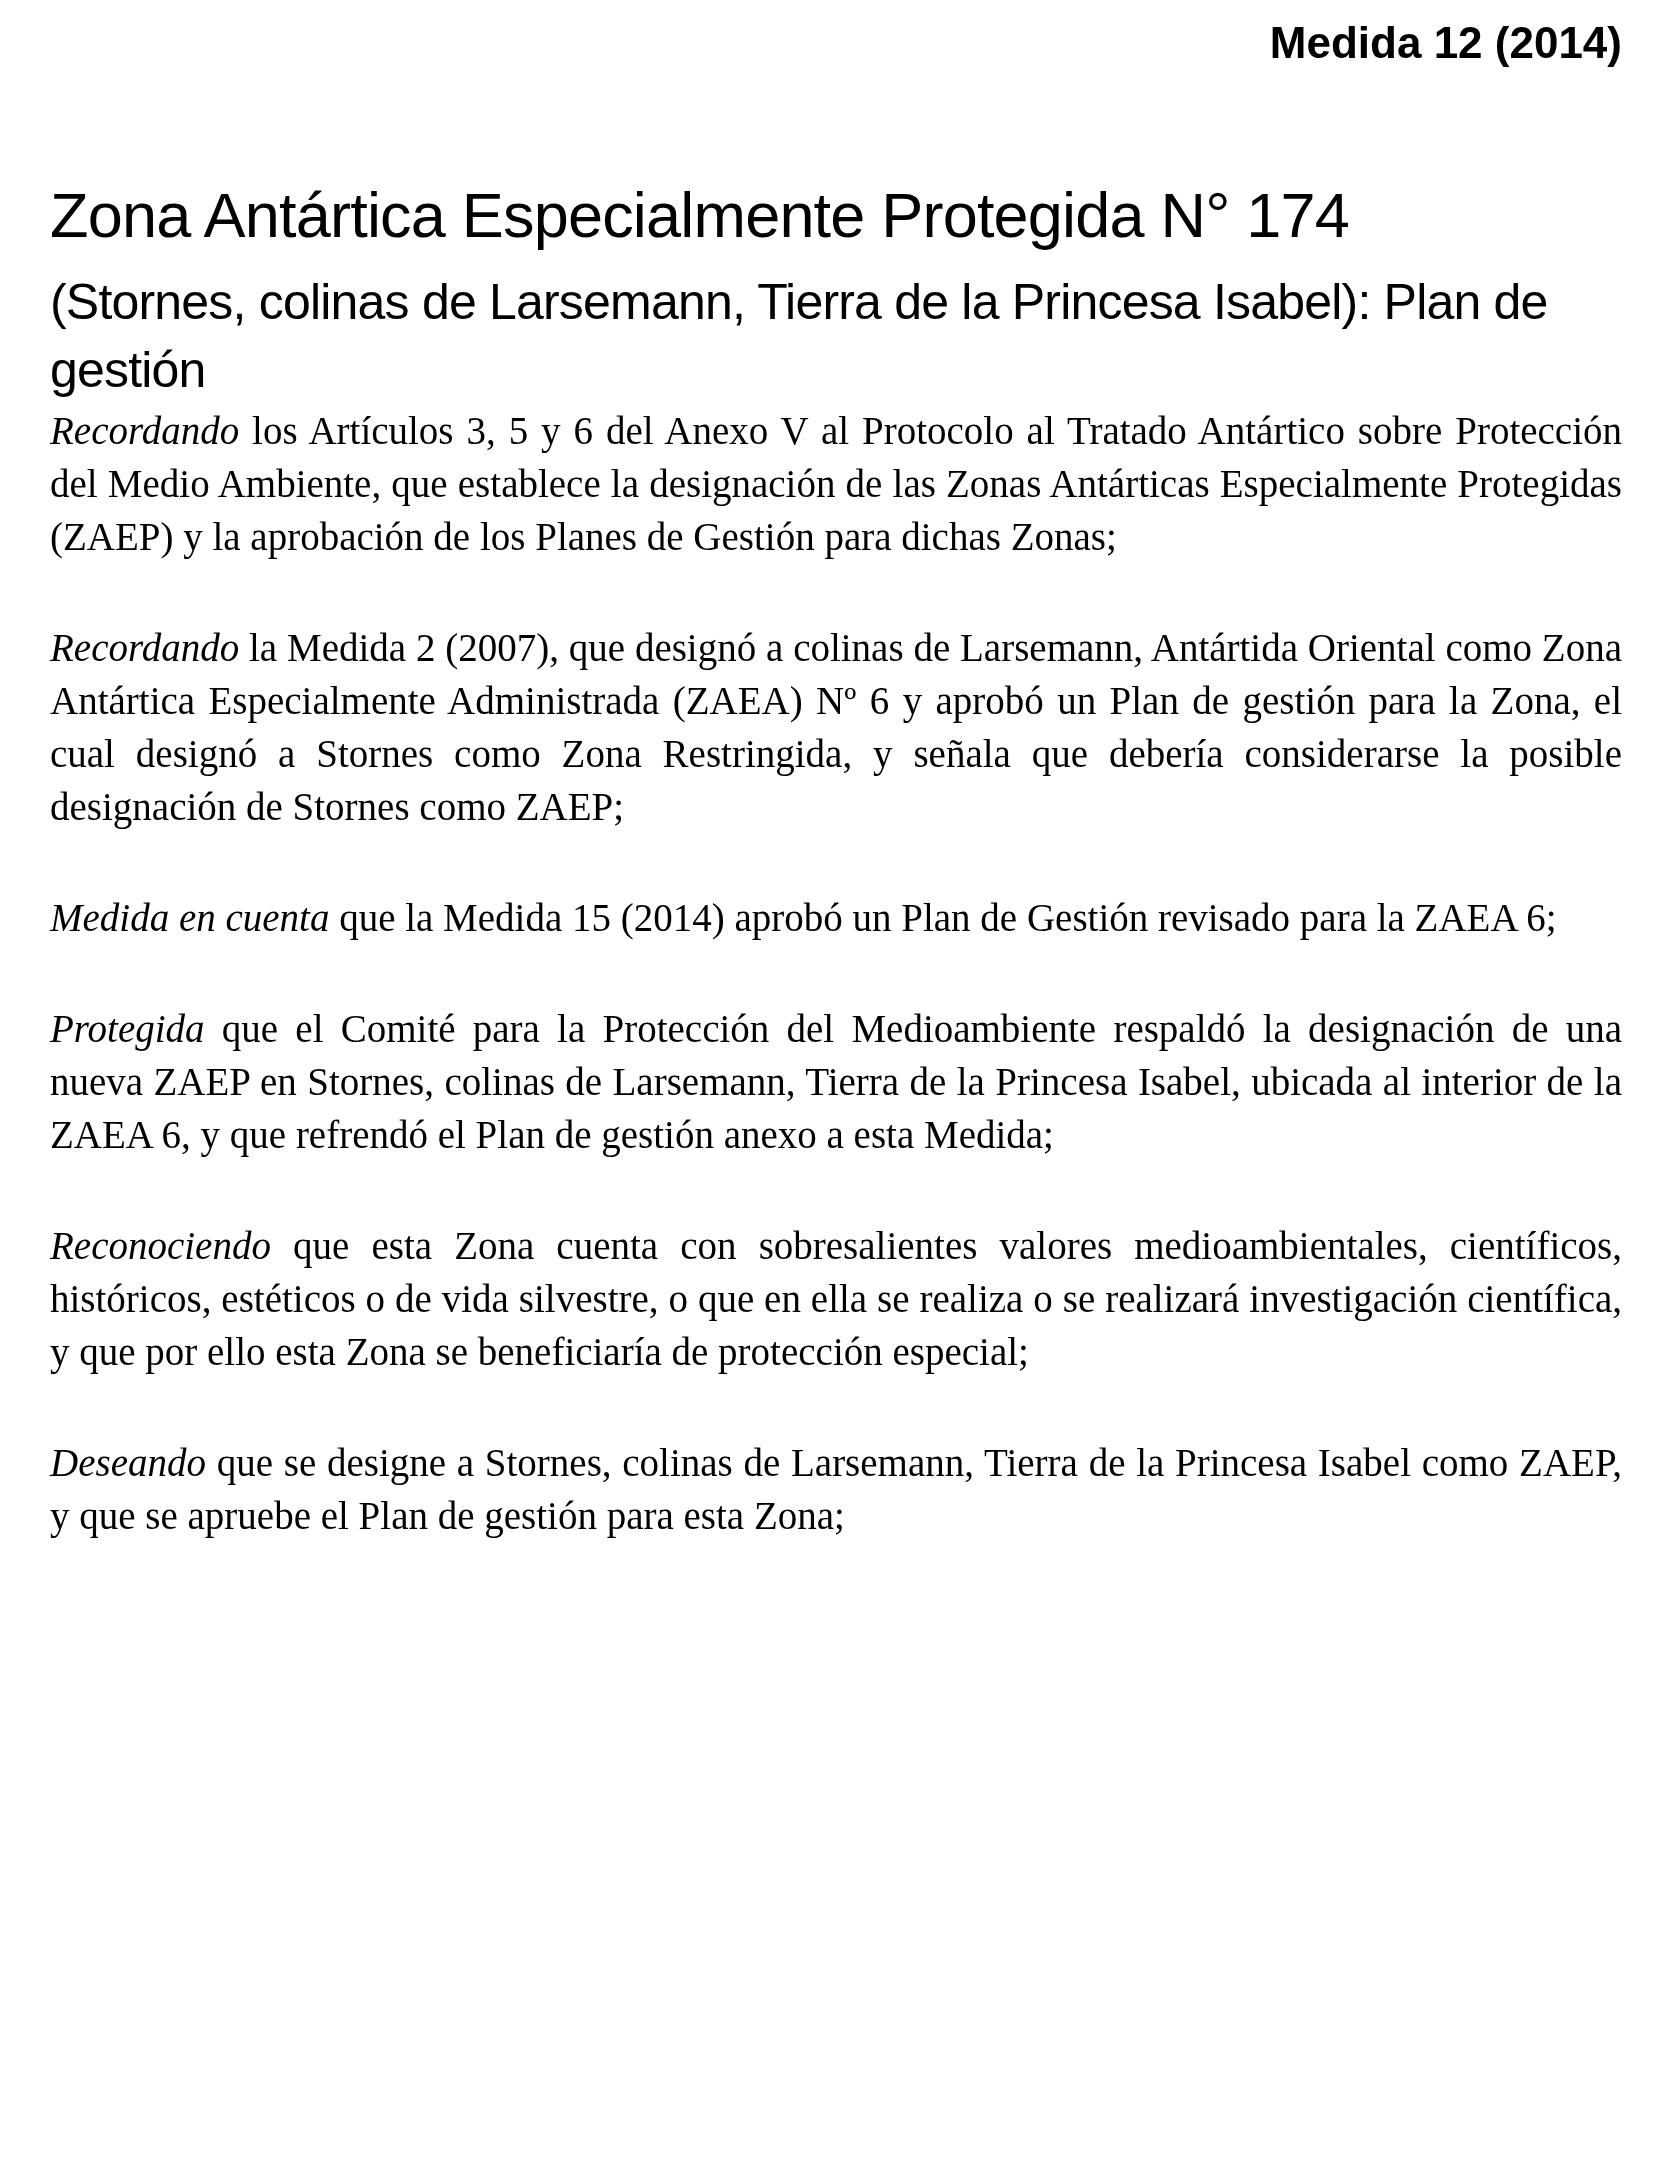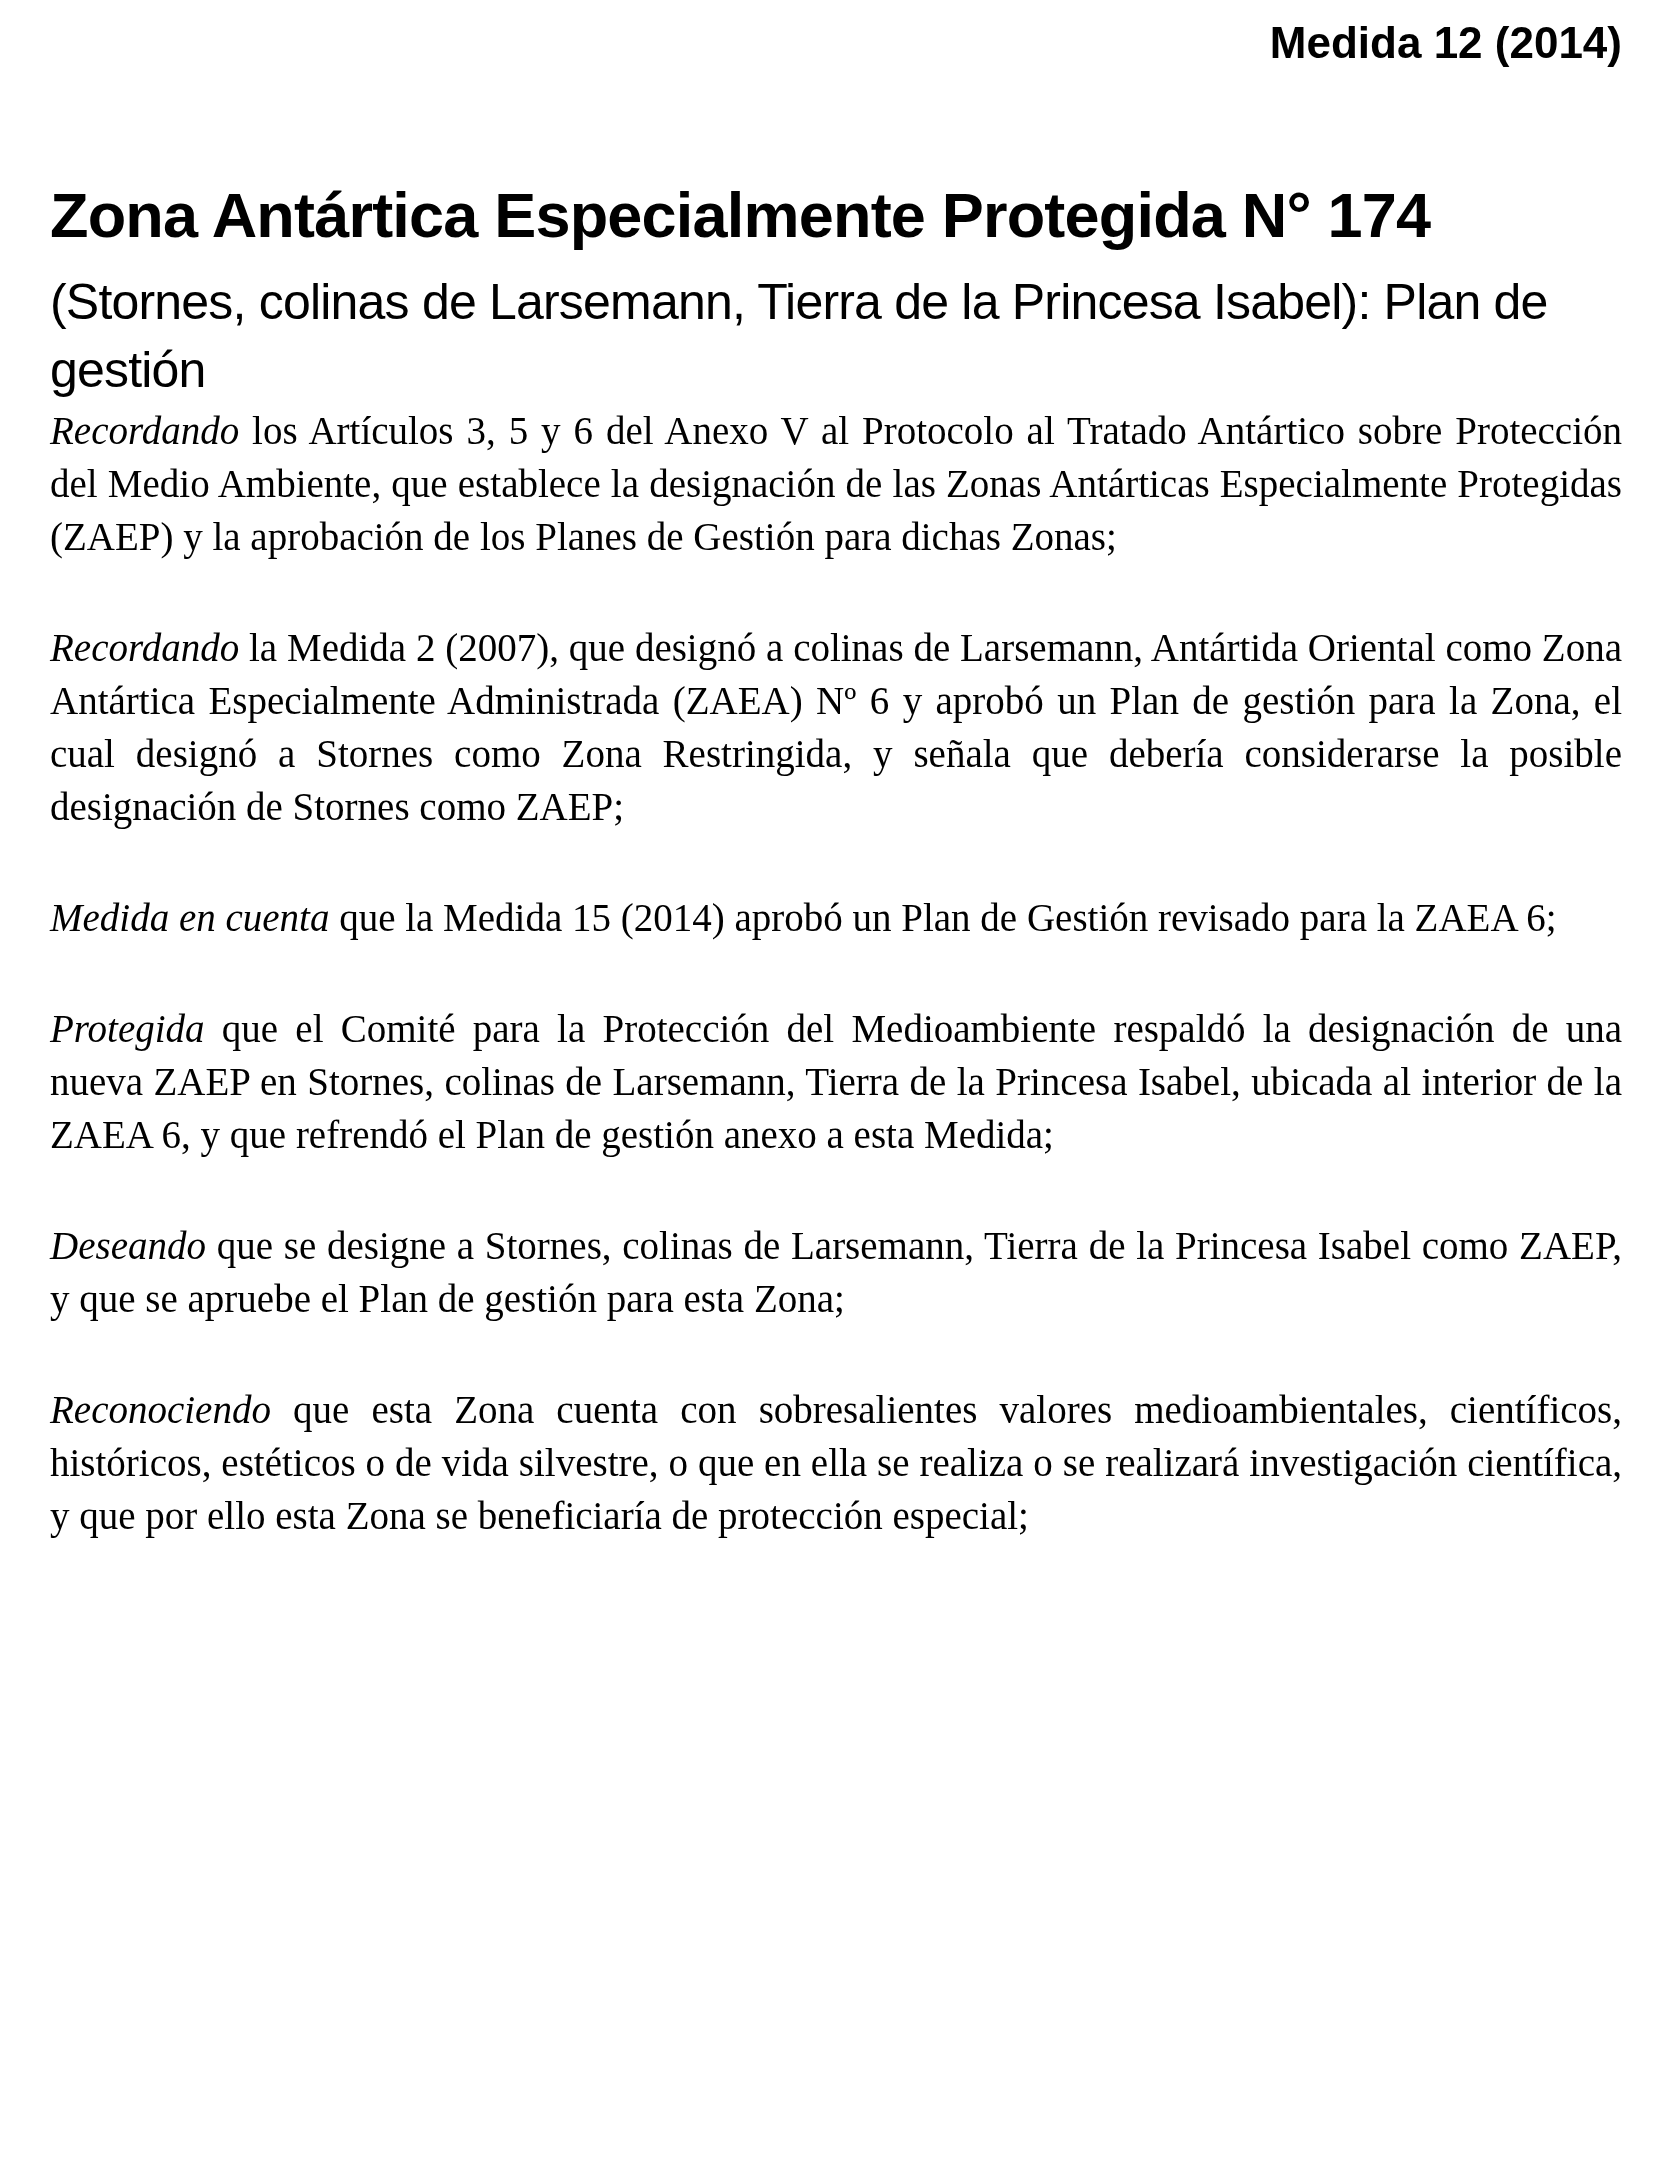--- a/index.html
+++ b/index.html
@@ -19,21 +19,21 @@
   }
   .doc-header {
     font-family: Liberation Sans, sans-serif;
     font-weight: bold;
     font-size: 44px;
     line-height: 1.1;
     text-align: right;
   }
   .doc-title {
     font-family: "Liberation Sans", sans-serif;
-    font-weight: bold;
+    font-weight: normal;
     font-size: 63px;
     line-height: 1.05;
     letter-spacing: -0.8px;
     margin: 115px 0 0 0;
   }
   .doc-subtitle {
     font-family: "Liberation Sans", sans-serif;
     font-weight: normal;
     font-size: 50px;
     line-height: 68px;
@@ -72,18 +72,18 @@
 
 
   <p class="recital"><em class="lead">Recordando</em><span> los Artículos 3, 5 y 6 del Anexo V al Protocolo al Tratado Antártico sobre Protección del Medio Ambiente, que establece la designación de las Zonas Antárticas Especialmente Protegidas (ZAEP) y la aprobación de los Planes de Gestión para dichas Zonas;</span></p>
 
   <p class="recital"><em class="lead">Recordando</em><span> la Medida 2 (2007), que designó a colinas de Larsemann, Antártida Oriental como Zona Antártica Especialmente Administrada (ZAEA) Nº 6 y aprobó un Plan de gestión para la Zona, el cual designó a Stornes como Zona Restringida, y señala que debería considerarse la posible designación de Stornes como ZAEP;</span></p>
 
   <p class="recital"><em class="lead">Medida en cuenta</em><span> que la Medida 15 (2014) aprobó un Plan de Gestión revisado para la ZAEA 6;</span></p>
 
   <p class="recital"><em class="lead">Protegida</em><span> que el Comité para la Protección del Medioambiente respaldó la designación de una nueva ZAEP en Stornes, colinas de Larsemann, Tierra de la Princesa Isabel, ubicada al interior de la ZAEA 6, y que refrendó el Plan de gestión anexo a esta Medida;</span></p>
 
+  <p class="recital"><em class="lead">Reconociendo</em><span> que esta Zona cuenta con sobresalientes valores medioambientales, científicos, históricos, estéticos o de vida silvestre, o que en ella se realiza o se realizará investigación científica, y que por ello esta Zona se beneficiaría de protección especial;</span></p>
+
   <p class="recital"><em class="lead">Deseando</em><span> que se designe a Stornes, colinas de Larsemann, Tierra de la Princesa Isabel como ZAEP, y que se apruebe el Plan de gestión para esta Zona;</span></p>
-
-  <p class="recital"><em class="lead">Reconociendo</em><span> que esta Zona cuenta con sobresalientes valores medioambientales, científicos, históricos, estéticos o de vida silvestre, o que en ella se realiza o se realizará investigación científica, y que por ello esta Zona se beneficiaría de protección especial;</span></p>
 
 </div>
 
 
 </body></html>

